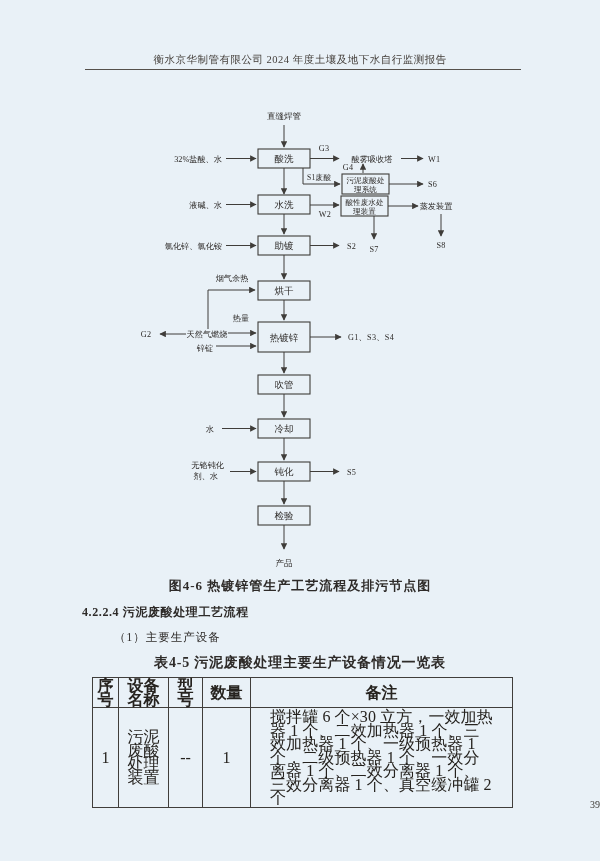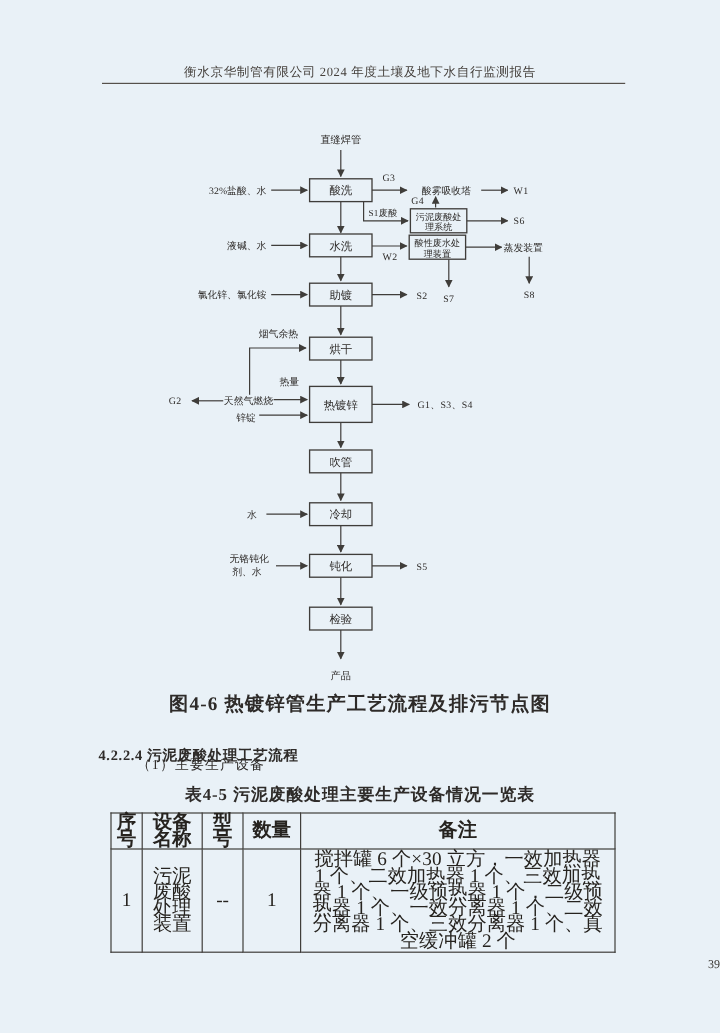--- a/index.html
+++ b/index.html
@@ -26,25 +26,25 @@
   svg.flow{position:absolute;top:100px;left:0;}
   svg.flow text{fill:#2e2b29;font-family:"Liberation Serif","DejaVu Serif",serif;}
   svg.flow .box{fill:none;stroke:#3f3d3a;stroke-width:1.1;}
   svg.flow .ln{stroke:#3f3d3a;stroke-width:1;fill:none;}
   svg.flow .boxlab{font-size:9.5px;text-anchor:middle;}
   svg.flow .smlab{font-size:7.6px;text-anchor:middle;}
   svg.flow .side{font-size:8.2px;}
   svg.flow .code{font-size:8.2px;letter-spacing:.3px;}
   .figcap{
     position:absolute;top:577px;left:0;width:100%;
-    text-align:center;font-weight:bold;font-size:16px;letter-spacing:1px;
+    text-align:center;font-weight:bold;font-size:13px;letter-spacing:1px;
   }
   .sec-h{
     position:absolute;top:604px;left:82px;
-    font-weight:bold;font-size:12px;letter-spacing:.6px;margin-top:17px;
+    font-weight:bold;font-size:12px;letter-spacing:.6px;
   }
   .sub-h{
     position:absolute;top:630px;left:114px;
     font-size:11.5px;letter-spacing:1px;
   }
   .tabcap{
     position:absolute;top:654px;left:0;width:100%;
     text-align:center;font-weight:bold;font-size:14px;letter-spacing:.8px;
   }
   table.equip{
@@ -53,21 +53,21 @@
     font-size:16px;color:#26231f;
   }
   table.equip th,table.equip td{
     border:1.2px solid #403e3b;
     padding:1px 3px;
     vertical-align:middle;text-align:center;
     line-height:13.5px;
   }
   table.equip th{font-weight:bold;height:20px;}
   table.equip td.remark{
-    text-align:center;padding:2px 5px;letter-spacing:.1px;
+    text-align:left;padding:2px 19px;letter-spacing:.1px;
   }
   .pageno{
     position:absolute;top:799px;left:0;width:100%;
     text-align:right;font-size:10px;color:#3a3732;
   }
 </style>
 </head>
 <body>
 
 <div class="page">

